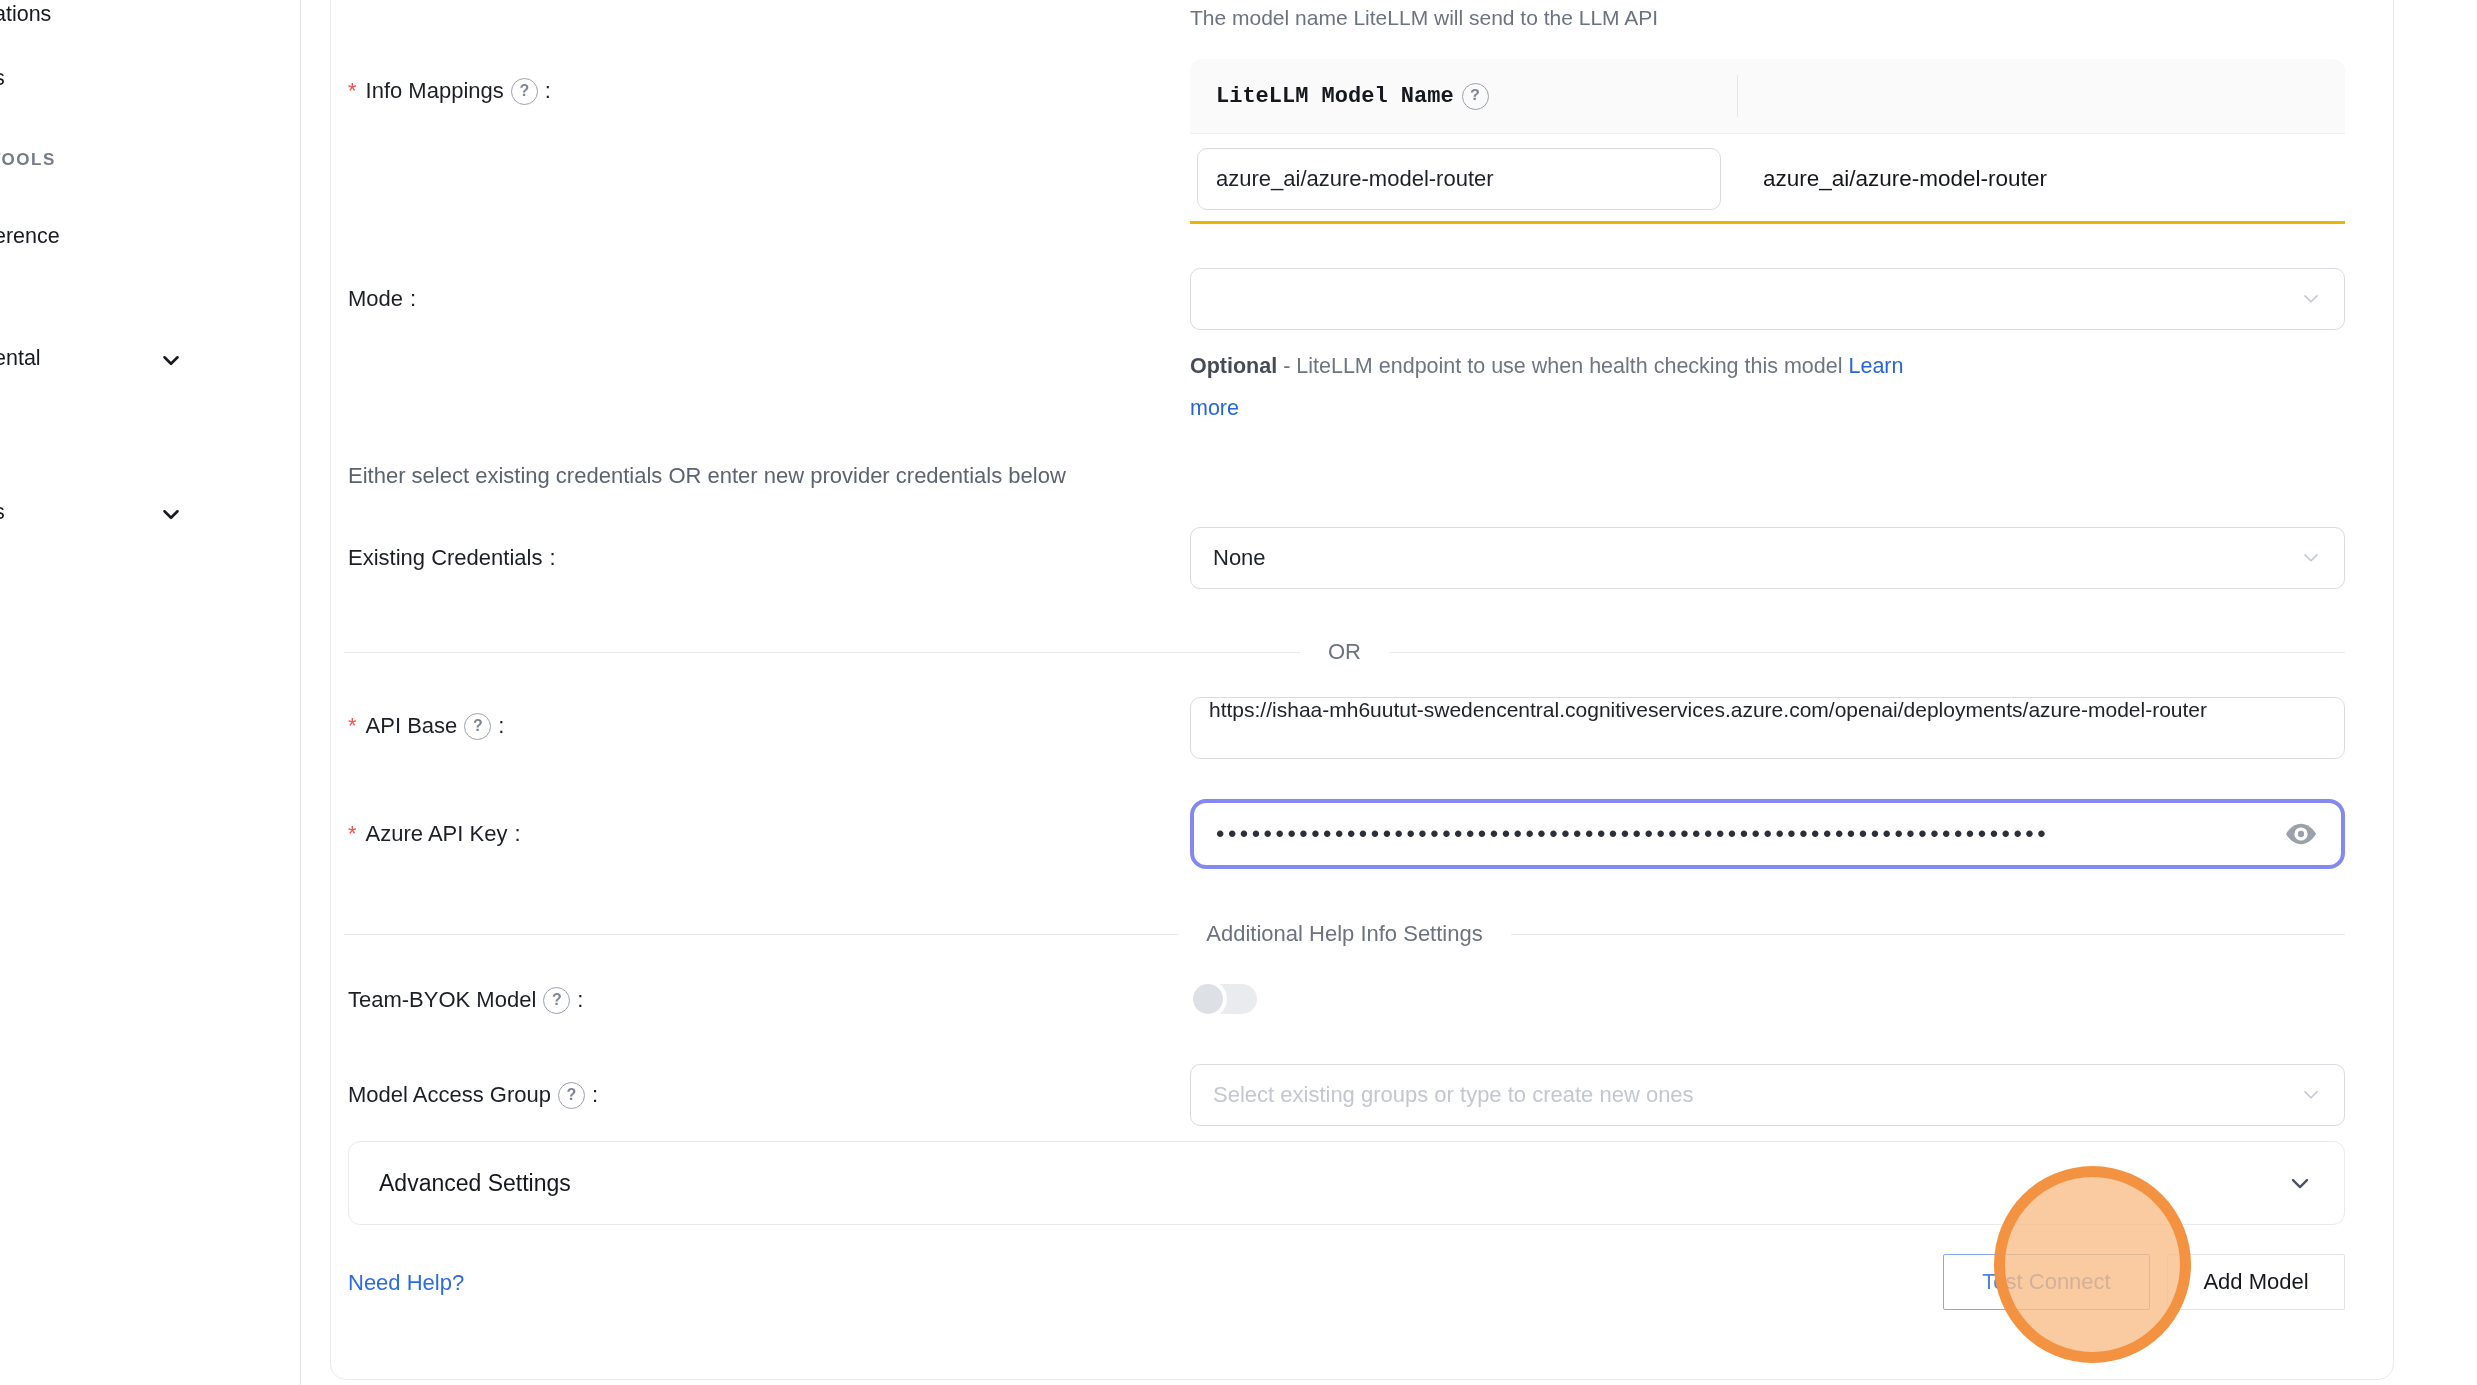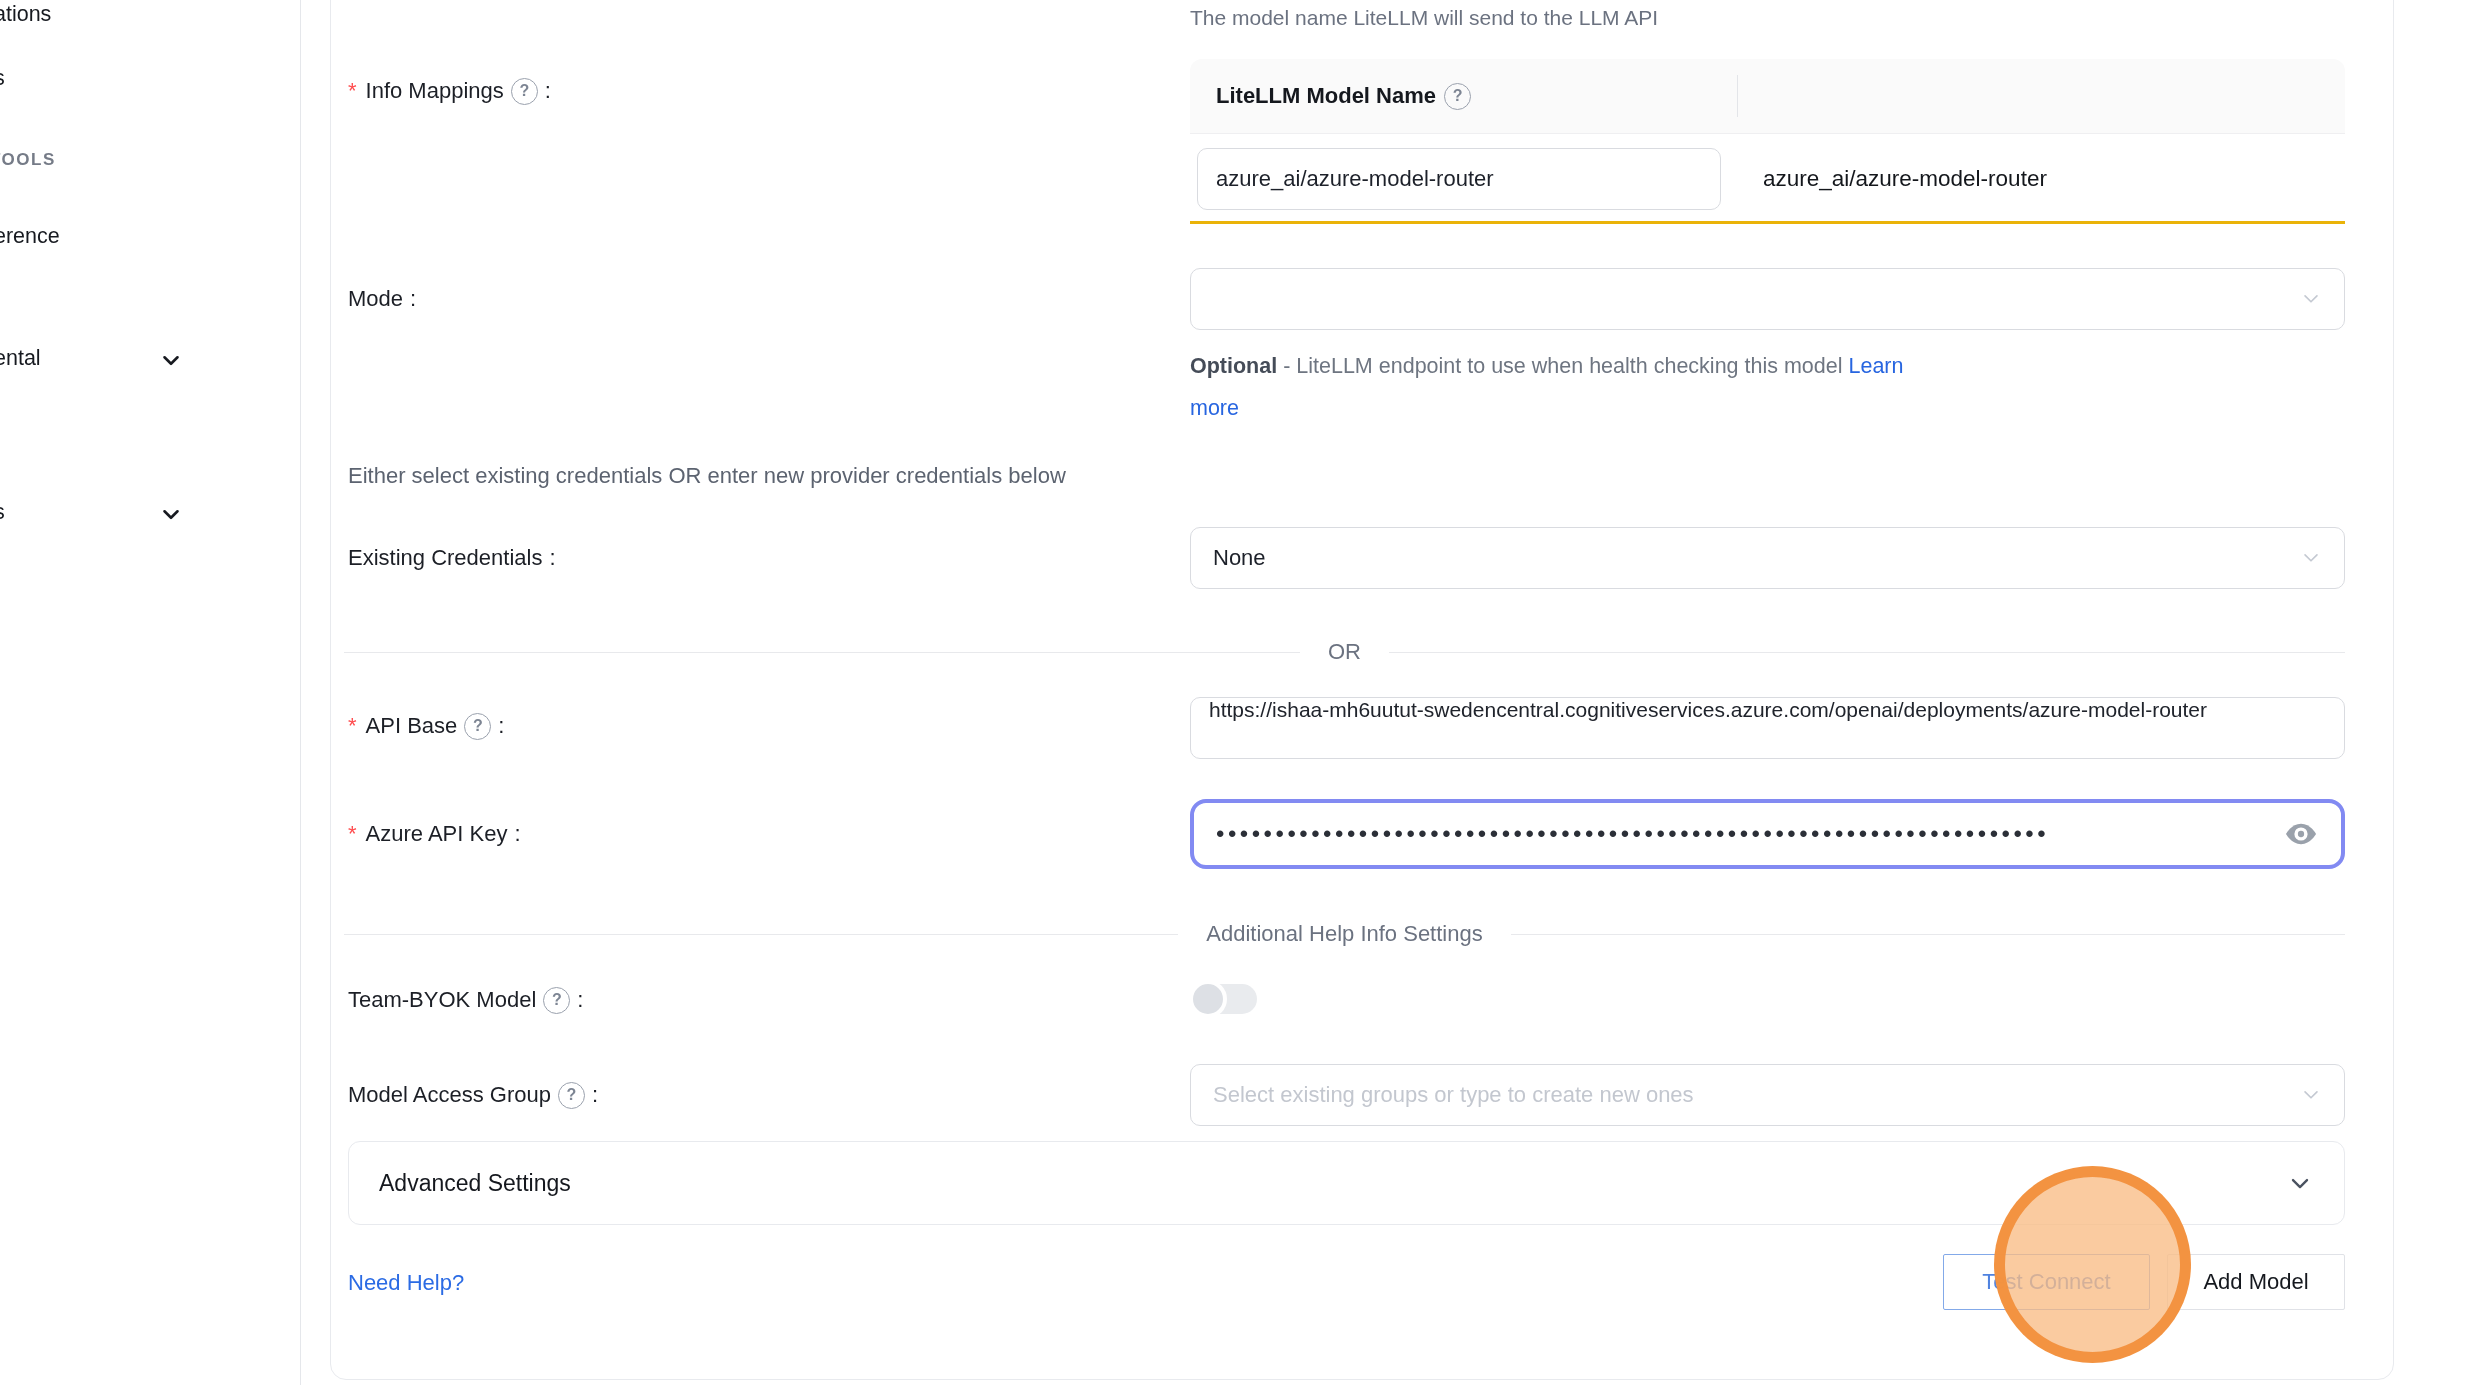--- a/index.html
+++ b/index.html
@@ -27,21 +27,21 @@
   .q-icon { width:27px; height:27px; border:1.6px solid #9aa1ad; border-radius:50%;
             display:inline-flex; align-items:center; justify-content:center;
             color:#7d8593; font-size:16px; font-weight:700; cursor:pointer; flex:0 0 auto; }
   .q-icon::before { content:"?"; }
   
   .mm-table { position:absolute; left:1190px; top:59px; width:1155px; }
   .mm-head { position:relative; display:flex; align-items:center; height:75px; background:#fafafa;
              border-radius:12px 12px 0 0; border-bottom:1px solid #efeff1; }
   .mm-hcell { display:flex; align-items:center; gap:8px; font-size:22px; font-weight:700; color:#15181e; }
   .mm-hcell.c1 { width:547px; padding-left:18px; }
-  .mm-hcell.c2 { padding-left:26px; }
+  .mm-hcell.c2 { padding-left:26px;font-family:Liberation Mono, monospace; }
   .col-divider { position:absolute; left:547px; top:16px; bottom:16px; width:1px; background:#e3e5e9; }
   .mm-row { position:relative; height:90px; border-bottom:3px solid #eab308; background:#fff; }
   .mm-input { position:absolute; left:7px; top:14px; width:524px; height:62px;
               border:1px solid #d9dbe0; border-radius:10px; background:#fff;
               display:flex; align-items:center; padding:0 18px; font-size:22px; color:#1d212a; cursor:text; }
   .mm-cell2 { position:absolute; left:573px; top:0; height:90px; display:flex; align-items:center;
               font-size:22.5px; color:#14171c; }
   
   .select { position:absolute; left:1190px; width:1155px; height:62px; background:#fff;
             border:1px solid #d9dbe0; border-radius:10px; display:flex; align-items:center;

